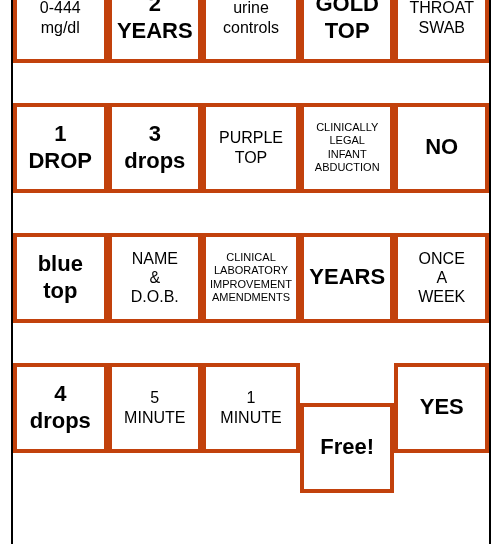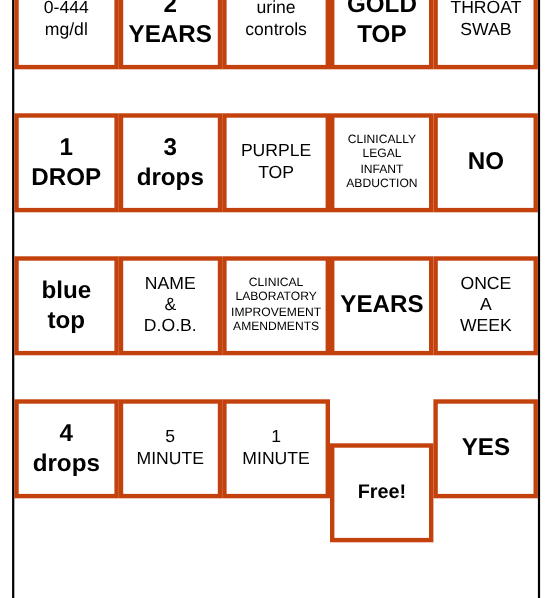--- a/index.html
+++ b/index.html
@@ -41,21 +41,21 @@
       display: flex;
       align-items: center;
       justify-content: center;
       height: 90px;
       padding: 4px;
       font-size: 13px;
       font-weight: normal;
       line-height: 1.2;
     }
     .bingo-cell.free {
-      font-size: 18px;
+      font-size: 22px;
       font-weight: bold;
       margin-top: 40px;
     }
     .bingo-cell.large {
       font-size: 22px;
       font-weight: bold;
     }
     .bingo-cell.medium {
       font-size: 16px;
     }

